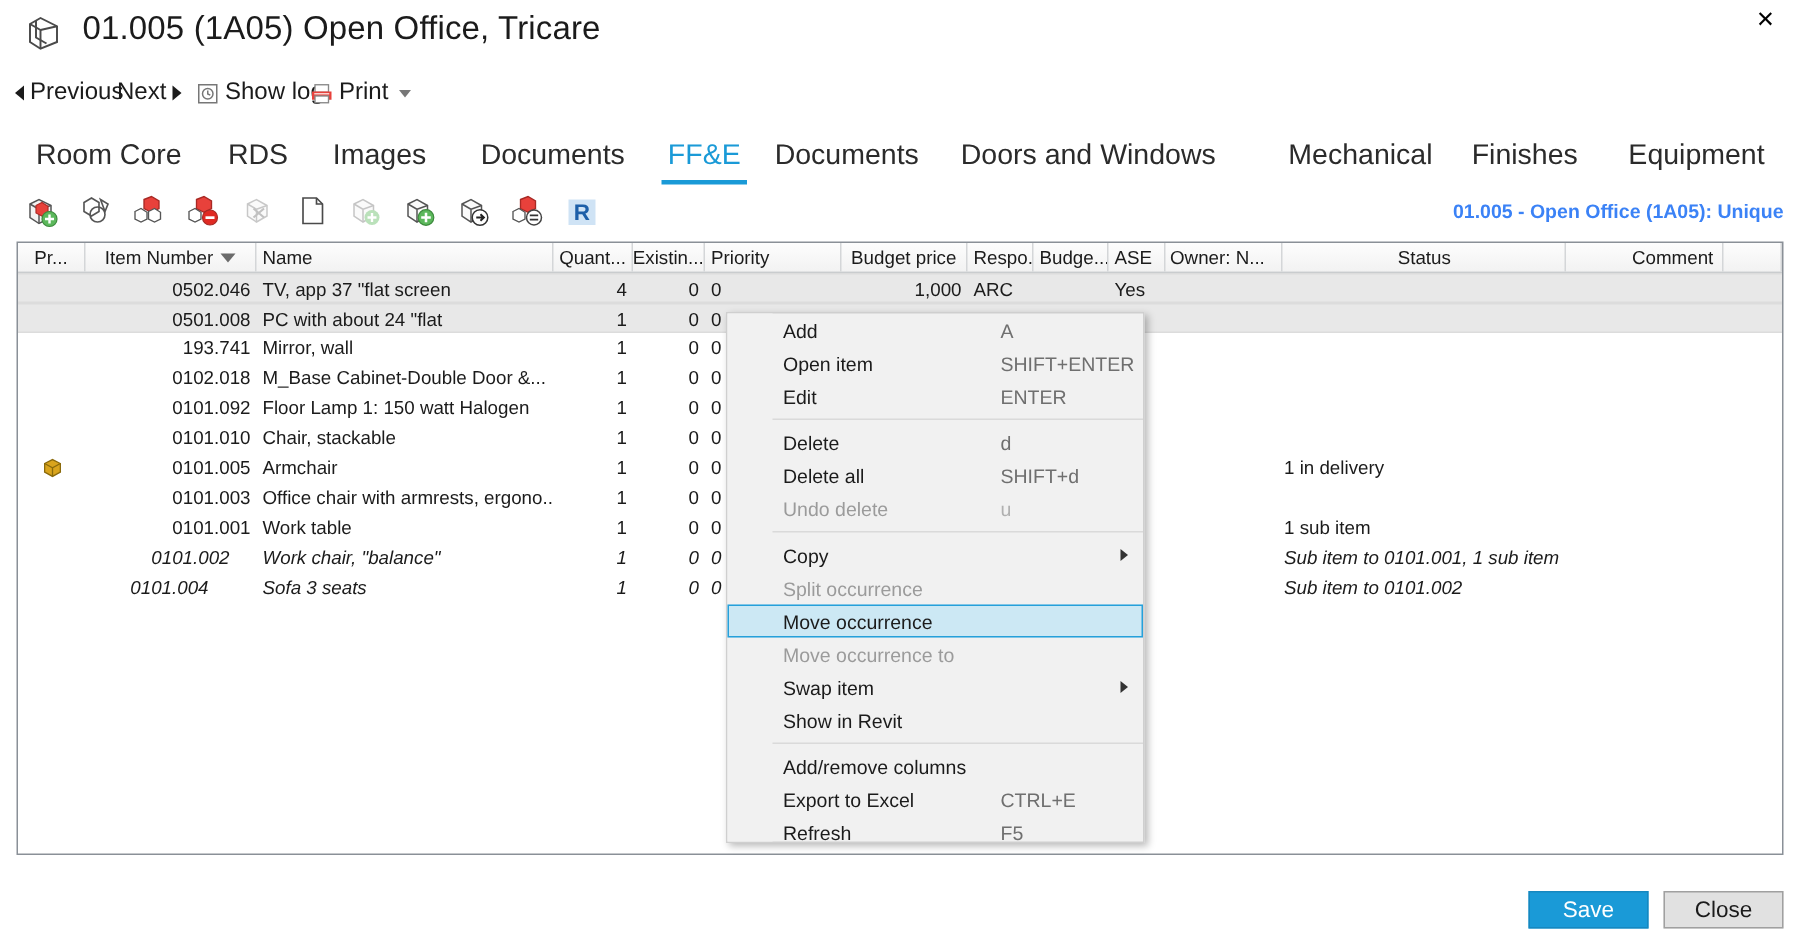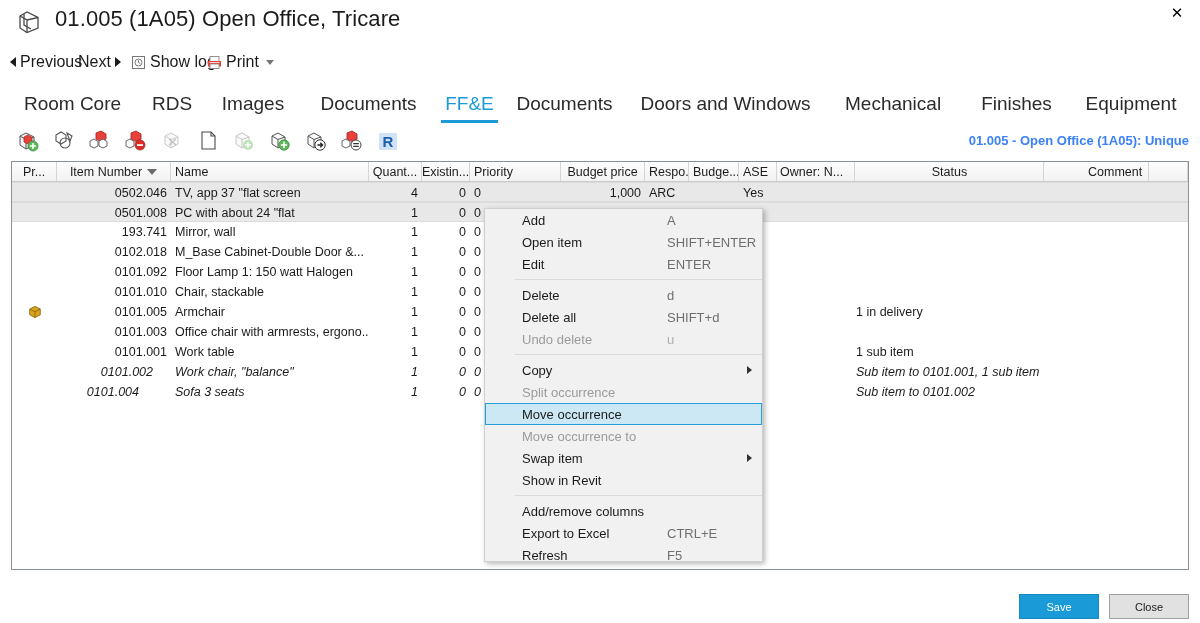--- a/index.html
+++ b/index.html
@@ -112,21 +112,21 @@
   .ctx-arrow {
     position:absolute; left:262px; width:0;height:0;
     border-top:4px solid transparent;border-bottom:4px solid transparent;border-left:5px solid #333;
   }
   .ctx-sep { height:1px; background:#dadada; margin:4px 0 4px 30px; }
 
   
   .btn {
     position:absolute; height:25px; width:80px;
     display:flex; align-items:center; justify-content:center;
-    font-size:11px; cursor:pointer; border:1px solid #a0a0a0;
+    font-size:15px; cursor:pointer; border:1px solid #a0a0a0;
   }
   .btn.primary { background:#1a9ad7; color:#fff; border-color:#1688c0; }
   .btn.secondary { background:#e1e1e1; color:#1b1b1b; }
 </style>
 </head>
 <body>
 
 <div id="app">
 
   <div class="titlebar">
@@ -193,21 +193,21 @@
       <div class="tab active" style="left: 441px; width: 57px; justify-content: center;">
         <span>FF&amp;E</span>
         <span class="underline"></span>
       </div>
       <div class="tab" style="left: 519px; width: 91px; justify-content: center;">
         <span>Documents</span>
       </div>
       <div class="tab" style="left: 633px; width: 185px; justify-content: center;">
         <span>Doors and Windows</span>
       </div>
-      <div class="tab" style="left: 845px; width: 110px; justify-content: flex-start;">
+      <div class="tab" style="left: 845px; width: 110px; justify-content: flex-end;">
         <span>Mechanical</span>
       </div>
       <div class="tab" style="left: 978px; width: 77px; justify-content: center;">
         <span>Finishes</span>
       </div>
       <div class="tab" style="left: 1076px; width: 110px; justify-content: center;">
         <span>Equipment</span>
       </div>
     </div>
 

